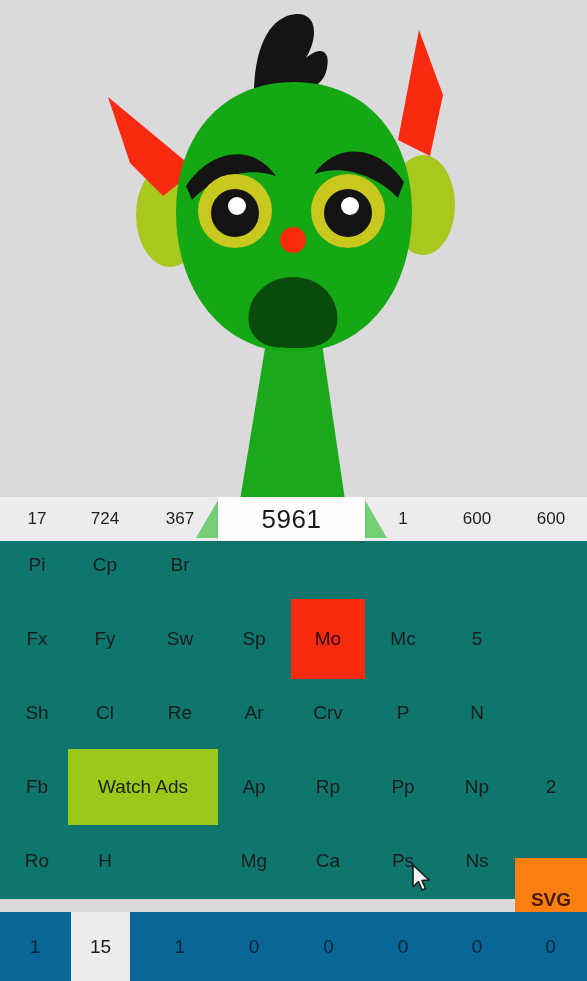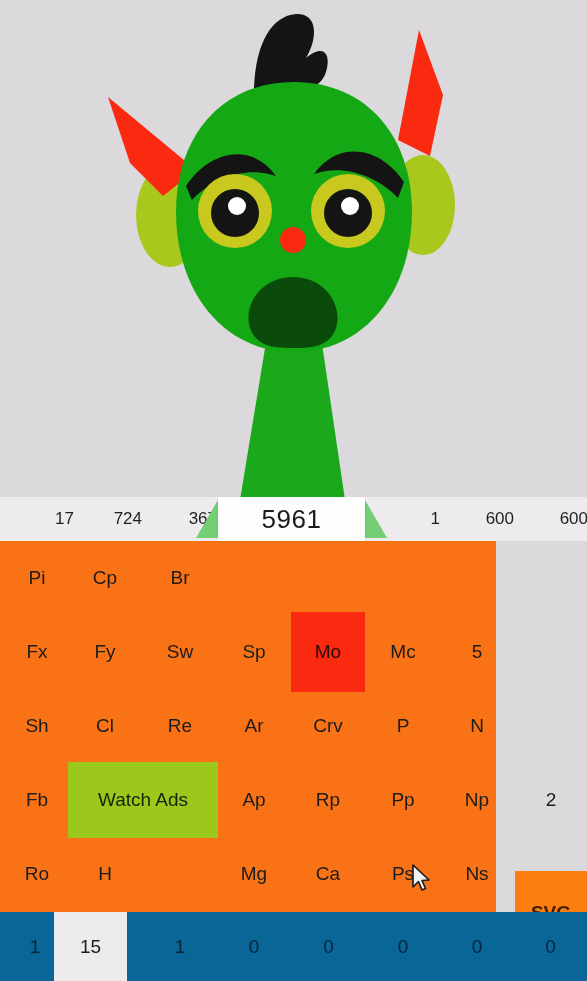--- a/index.html
+++ b/index.html
@@ -72,34 +72,34 @@
     width: 587px;
     height: 44px;
     background: #EDEBEE;
     z-index: 4;
   }
   .stat-cell {
     position: absolute;
     top: 0;
     height: 44px;
     line-height: 44px;
-    text-align: right;
+    text-align: center;
     font-size: 17px;
     color: #1f1f1f;
     width: 74px;
   }
 
   
   #keypad {
     position: absolute;
     left: 0;
-    top: 541px;
-    width: 496px;
+    top: 528px;
+    width: 587px;
     height: 371px;
-    background: #f97316;
+    background: #0f766e;
     z-index: 3;
   }
   .key-row {
     position: absolute;
     left: 0;
     width: 587px;
     height: 74px;
   }
   .key {
     position: absolute;
@@ -271,21 +271,21 @@
       <div class="key" style="left:217px">Mg</div>
       <div class="key" style="left:291px">Ca</div>
       <div class="key" style="left:366px">Ps</div>
       <div class="key" style="left:440px">Ns</div>
       <div class="key highlight-orange" style="left:515px">SVG</div>
     </div>
   </div>
 
   <div id="bottom-bar">
     <div class="bottom-cell" style="left:0px;width:70px">1</div>
-    <div class="bottom-cell gap" style="left:54px;width:73px">15</div>
+    <div class="bottom-cell gap" style="left:71px;width:59px">15</div>
     <div class="bottom-cell" style="left:143px;width:74px">1</div>
     <div class="bottom-cell" style="left:217px;width:74px">0</div>
     <div class="bottom-cell" style="left:291px;width:75px">0</div>
     <div class="bottom-cell" style="left:366px;width:74px">0</div>
     <div class="bottom-cell" style="left:440px;width:74px">0</div>
     <div class="bottom-cell" style="left:514px;width:73px">0</div>
   </div>
 
   <div id="cursor">
     <svg width="22" height="30" viewBox="0 0 22 30">

